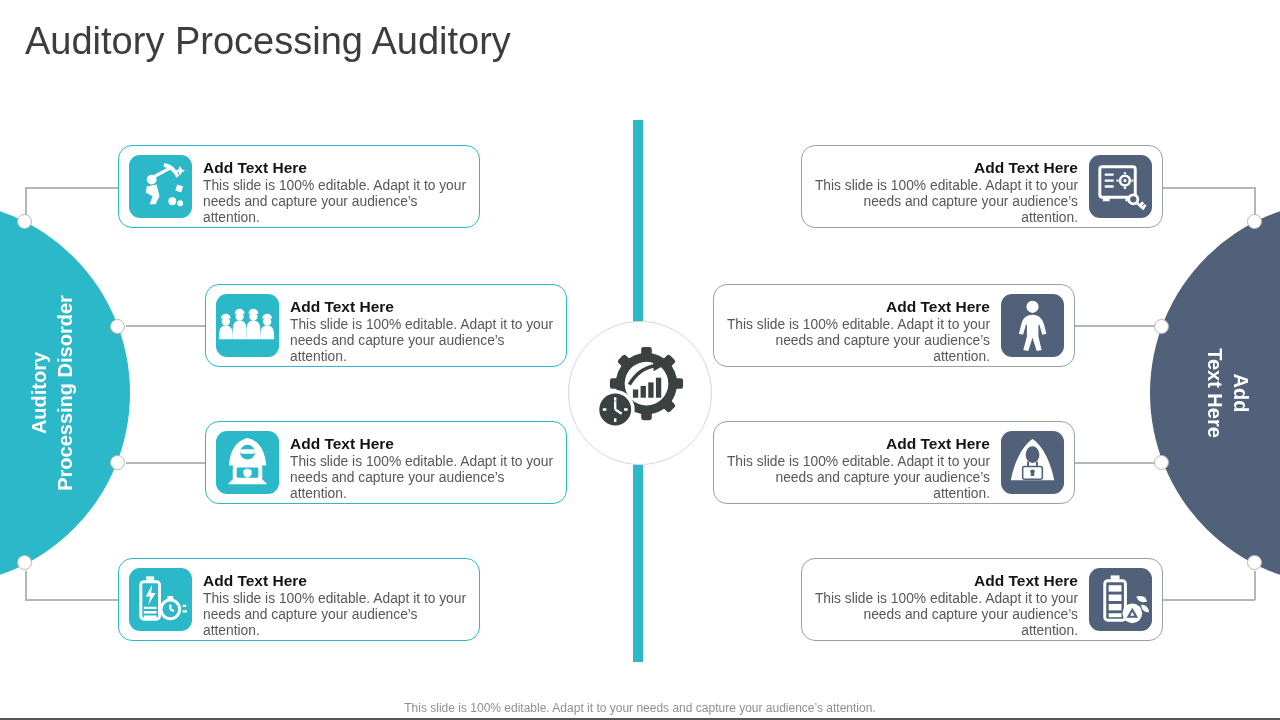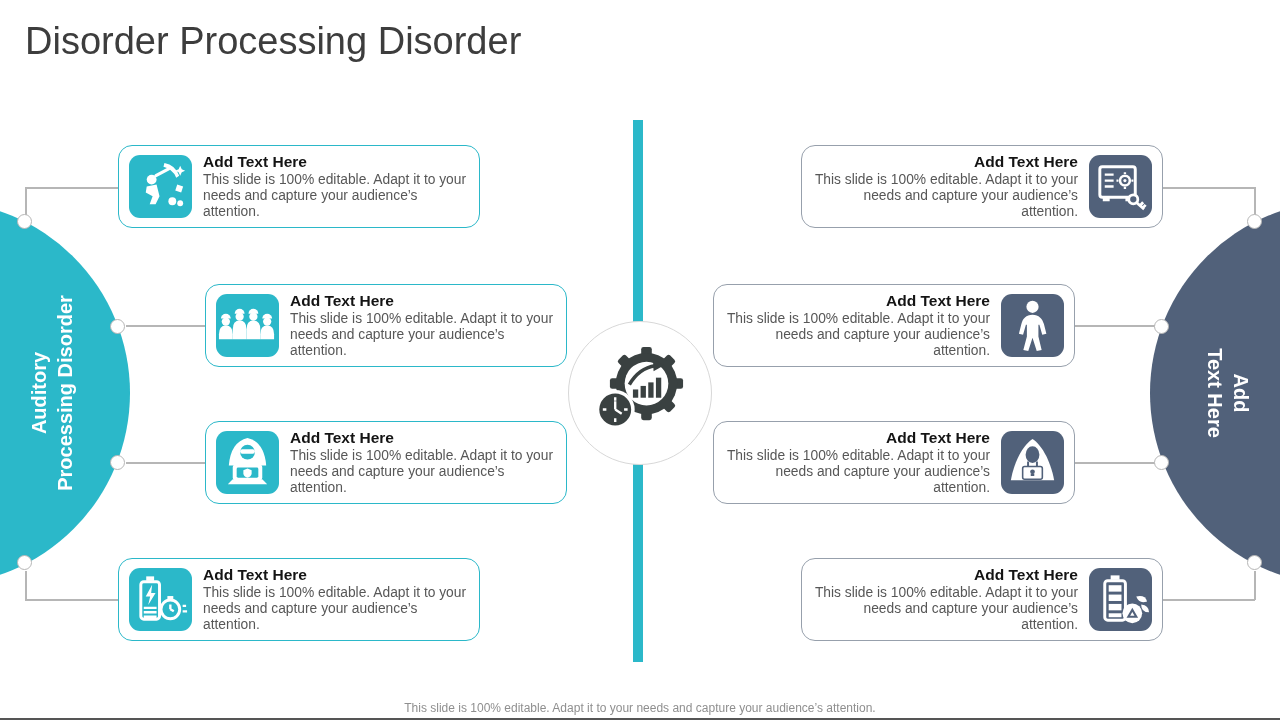--- a/index.html
+++ b/index.html
@@ -25,34 +25,34 @@
   .dot{position:absolute;width:15px;height:15px;border-radius:50%;background:#fff;
        border:1px solid #b6b6b6;box-sizing:border-box;}
   
   .card{position:absolute;width:362px;height:83px;background:#fff;border-radius:14px;box-sizing:border-box;}
   .card.teal{border:1px solid #2bb8c9;}
   .card.slate{border:1px solid #97a0ac;}
   .iconbox{position:absolute;top:9px;width:63px;height:63px;border-radius:11px;}
   .card.teal .iconbox{left:10px;background:#2bb8c9;}
   .card.slate .iconbox{right:10px;background:#51617a;}
   .iconbox svg{display:block;margin:0 auto;}
-  .cardtext{position:absolute;top:7px;}
+  .cardtext{position:absolute;top:13px;}
   .card.teal .cardtext{left:84px;right:12px;text-align:left;}
   .card.slate .cardtext{right:84px;left:12px;text-align:right;}
   .card h3{font-size:15.5px;margin:0 0 1px;color:#141414;}
   .card p{font-size:13.8px;margin:0;color:#575757;line-height:1.16;}
   #footer-note{position:absolute;left:0;right:0;top:701px;text-align:center;font-size:12px;color:#8f8f8f;}
   #bottom-bar{position:absolute;left:0;right:0;bottom:0;height:2px;background:#555;}
 </style>
 </head>
 <body>
 
 <div id="slide">
 
-  <div id="slide-title">Disorder Processing Disorder</div>
+  <div id="slide-title">Auditory Processing Auditory</div>
 
   <div class="halfcircle" id="left-circle"></div>
   <div class="vlabel" id="left-label">
     <span>Auditory</span>
     <span>Processing Disorder</span>
   </div>
 
   <div class="halfcircle" id="right-circle"></div>
   <div class="vlabel" id="right-label">
     <span>Add</span>

